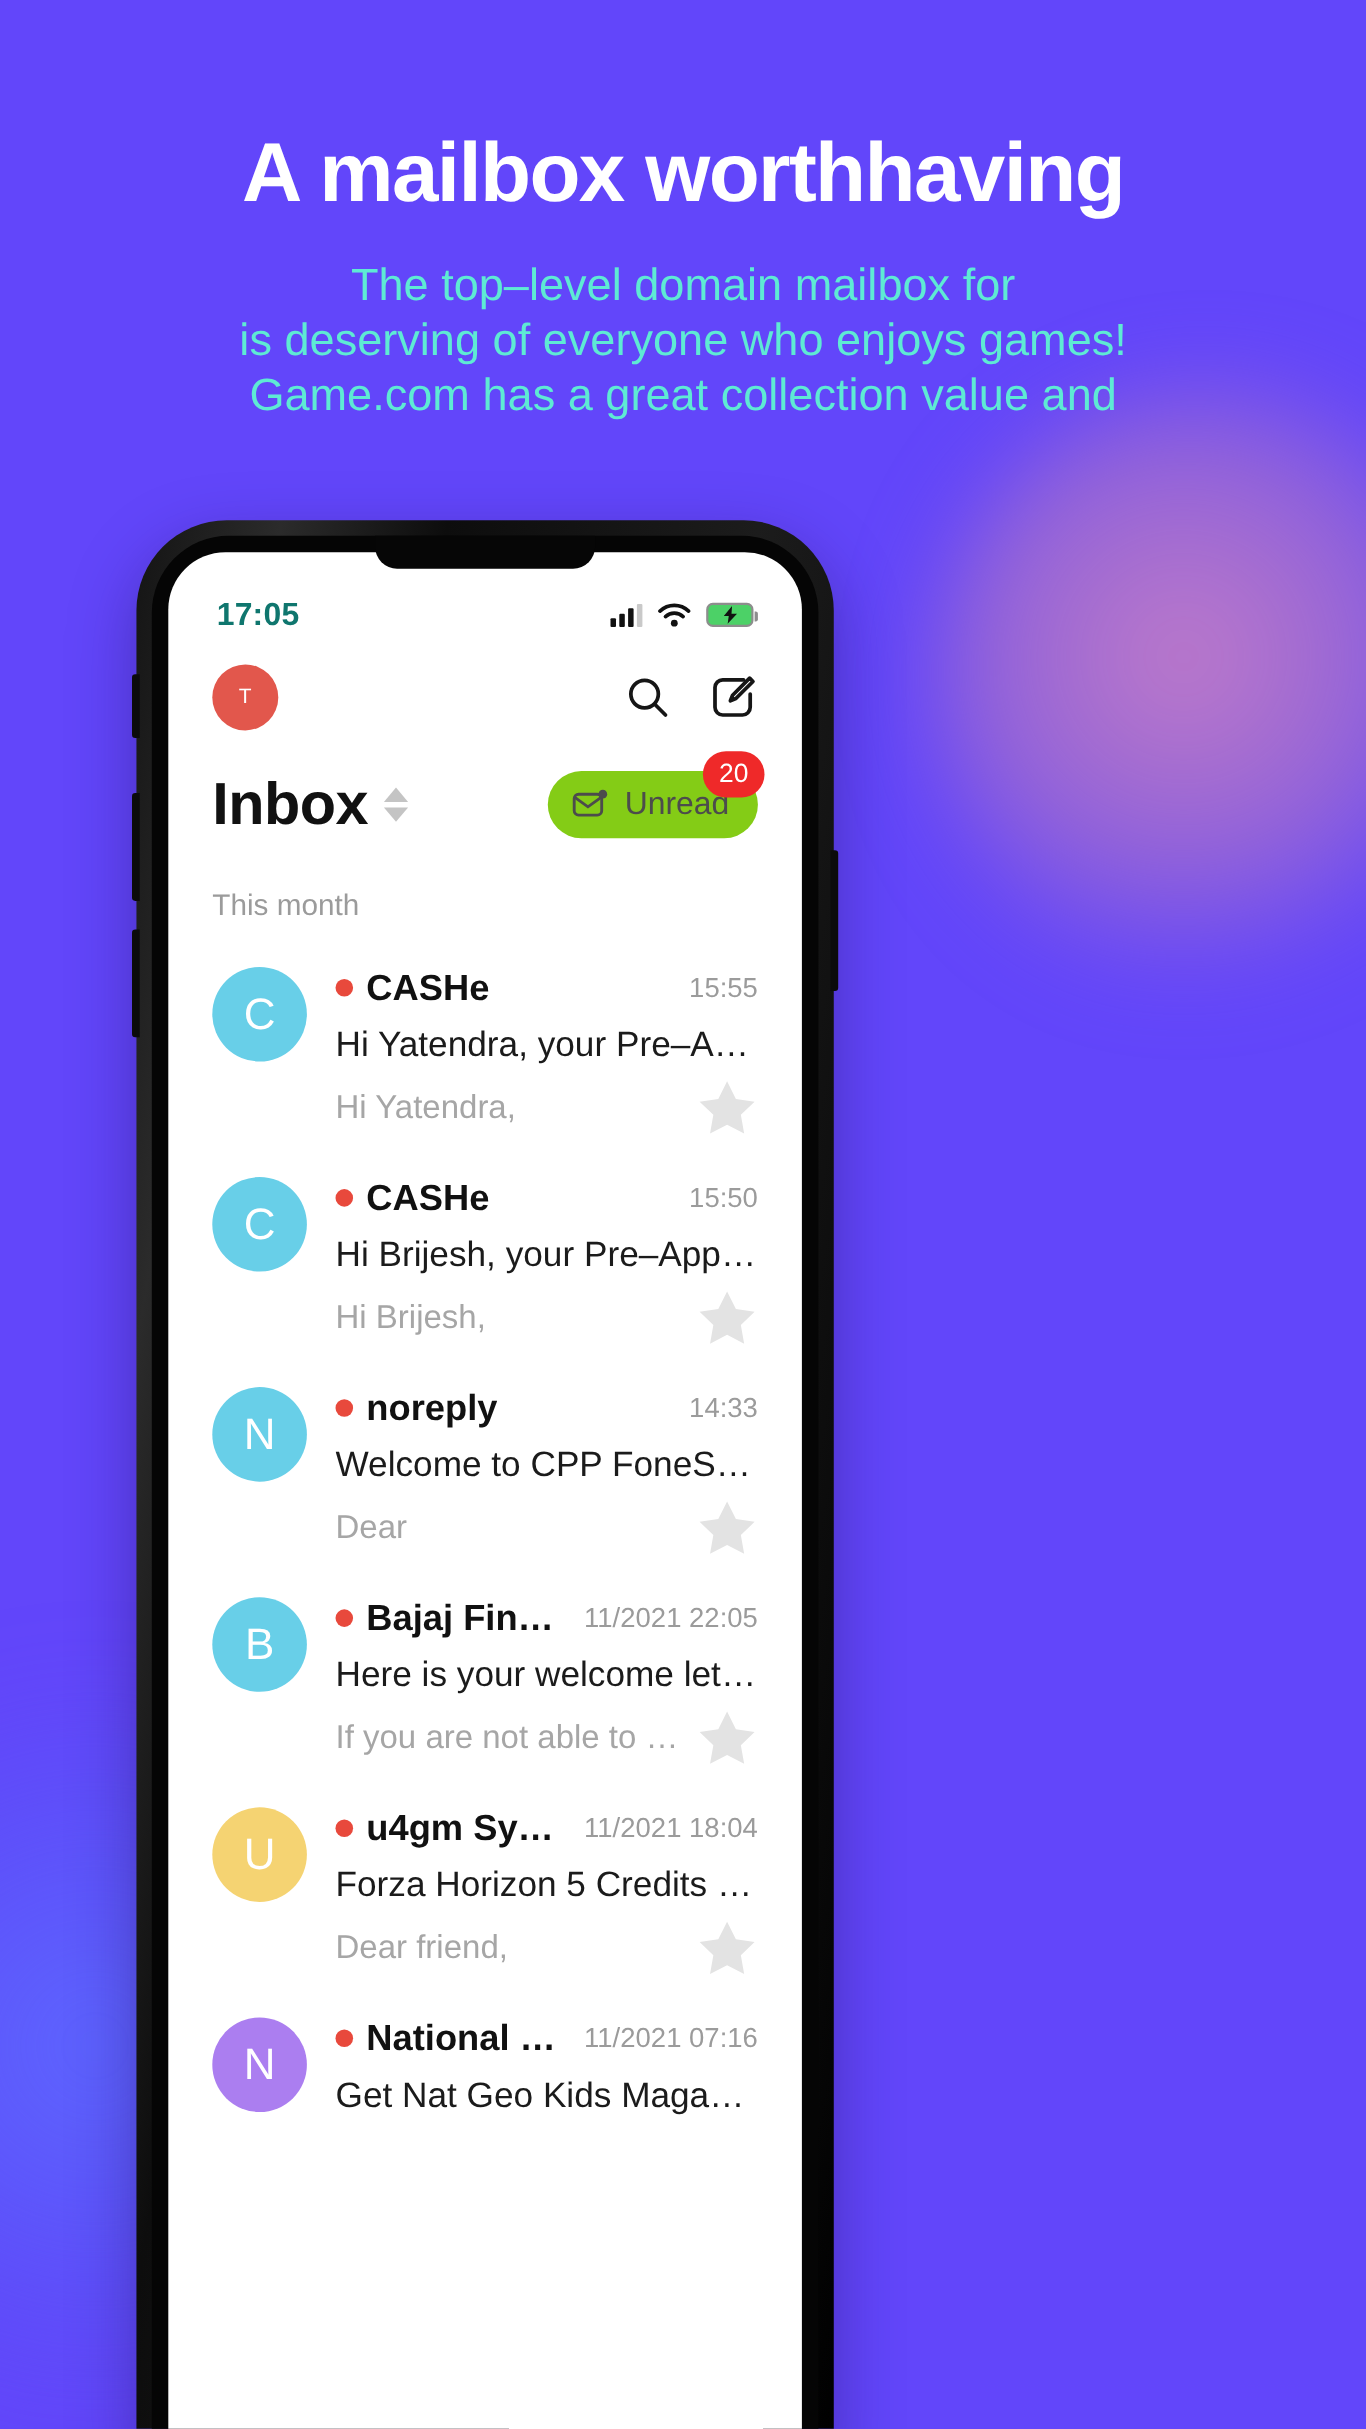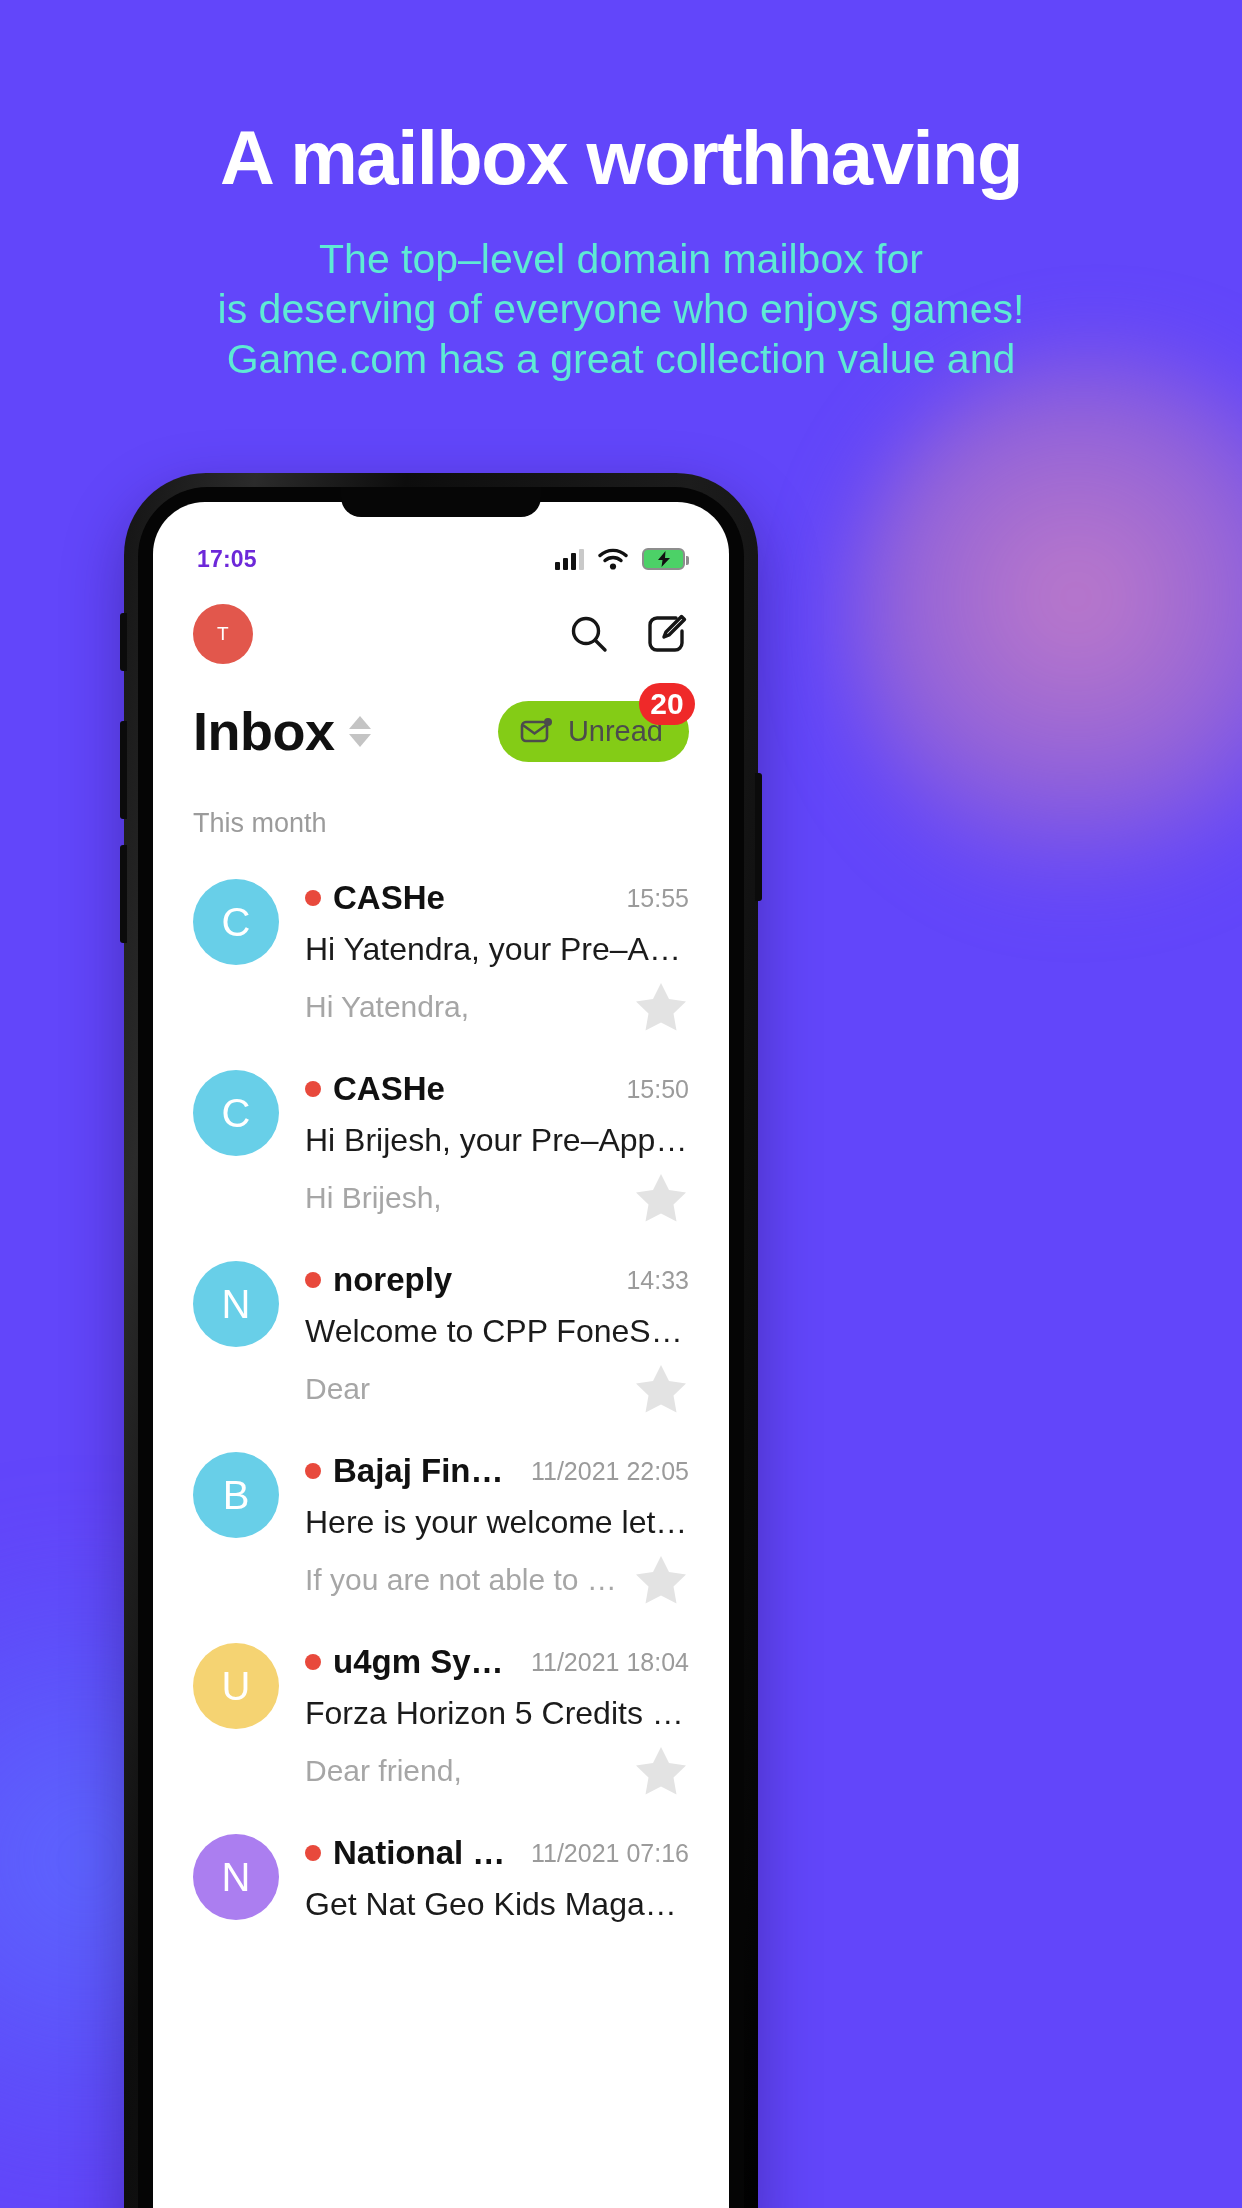--- a/index.html
+++ b/index.html
@@ -73,21 +73,21 @@
   .notch{
     position:absolute; left:50%; transform:translateX(-50%); top:14px;
     width:200px; height:30px; background:#060606; border-radius:0 0 20px 20px; z-index:3;
   }
 
   
   .statusbar{
     height:88px; display:flex; align-items:center; justify-content:space-between;
     padding:26px 44px 0 44px;
   }
-  .status-time{ font-size:23px; font-weight:bold; color:#6d28d9; letter-spacing:.2px; }
+  .status-time{ font-size:29px; font-weight:bold; color:#0f766e; letter-spacing:.2px; }
   .status-right{ display:flex; align-items:center; gap:14px; }
   .sig{ display:flex; align-items:flex-end; gap:3px; height:21px; }
   .sig i{ display:block; width:5px; background:#111; border-radius:1px; }
   .sig i:nth-child(1){ height:8px; }
   .sig i:nth-child(2){ height:12px; }
   .sig i:nth-child(3){ height:17px; }
   .sig i:nth-child(4){ height:21px; background:#c9c9c9; }
   .batt{
     position:relative; width:43px; height:22px; border:2px solid #8d8d8d;
     border-radius:6px; background:#4cd167; display:flex; align-items:center; justify-content:center;
@@ -122,21 +122,21 @@
   .sorter .dn{ border-top:13px solid #c4c4c4; }
 
   .unread-wrap{ position:relative; }
   .unread-pill{
     display:flex; align-items:center; gap:14px;
     background:#84cc16; border-radius:34px; padding:14px 26px 14px 22px;
   }
   .unread-label{ font-size:29px; color:#4c4c4c; }
   .badge{
     position:absolute; top:-18px; right:-6px;
-    background:#ef2929; color:#fff; font-size:30px; font-weight:bold;
+    background:#ef2929; color:#fff; font-size:24px; font-weight:normal;
     min-width:56px; height:42px; border-radius:21px;
     display:flex; align-items:center; justify-content:center; padding:0 10px;
   }
 
   
   .section-label{
     padding:46px 40px 0 40px; font-size:27px; color:#9b9b9b;
   }
 
   

